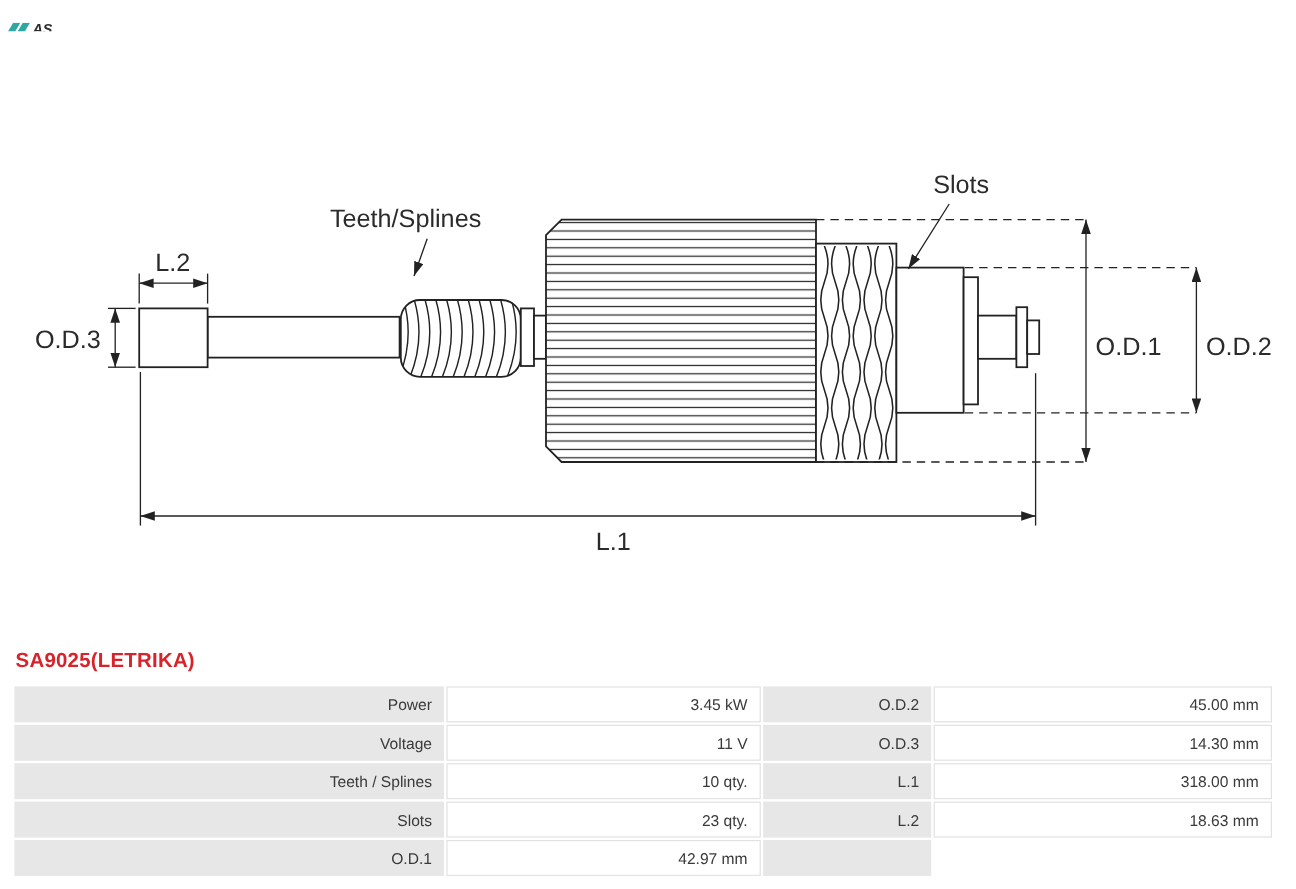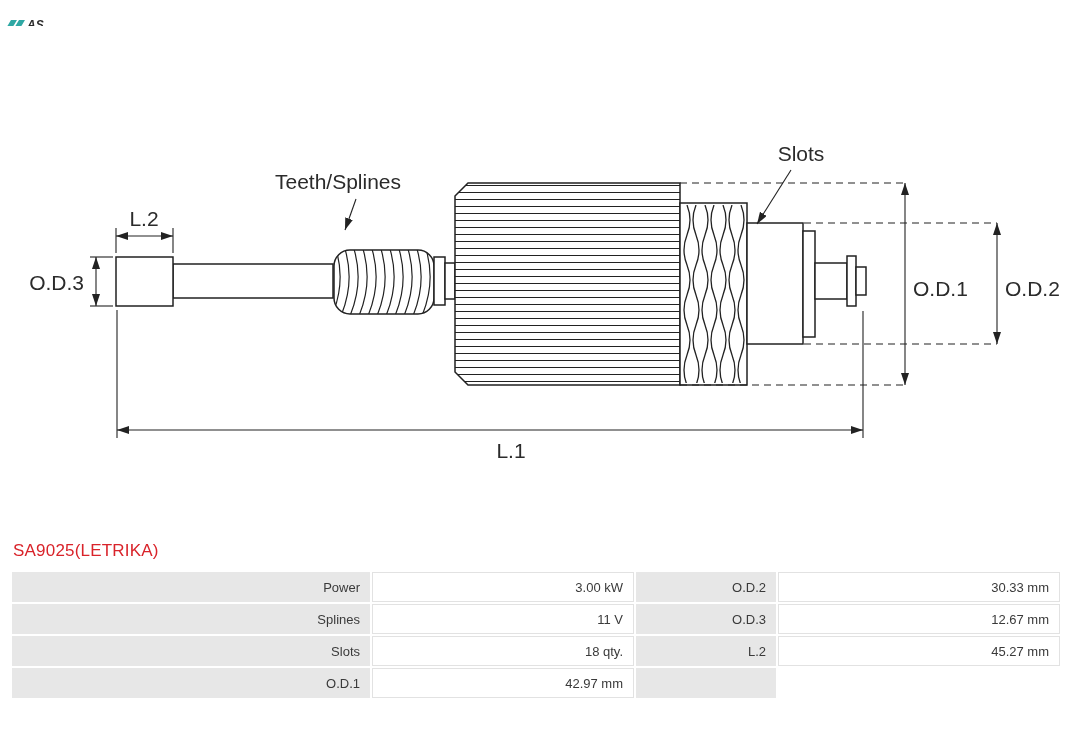--- a/index.html
+++ b/index.html
@@ -1,21 +1,21 @@
 <!DOCTYPE html>
 <html><head>
 <meta charset="utf-8">
 <style>
   * { margin:0; padding:0; box-sizing:border-box; }
   html,body { width:1080px; height:741px; background:#ffffff;
     font-family:"Liberation Sans", sans-serif; position:relative; overflow:hidden; }
   .logo { position:absolute; top:16px; left:4px; width:72px; height:10px; overflow:hidden; cursor:pointer; }
   .diagram { position:absolute; top:0; left:0; width:1080px; height:520px; }
   .product-title { position:absolute; top:541px; left:13px; font-size:17px;
-    font-weight:400; color:#d9232a; letter-spacing:0.2px; }
+    font-weight:700; color:#d9232a; letter-spacing:0.2px; }
   .spec-table { position:absolute; top:570px; left:10px; width:1052px;
     border-collapse:separate; border-spacing:2px; table-layout:fixed;
     font-size:13px; color:#3a3a3a; }
   .spec-table td { height:30px; padding:0 10px 0 0; text-align:right; vertical-align:middle; }
   td.lbl { background:#e7e7e7; }
   td.val { background:#ffffff; border:1px solid #e2e2e2; }
   td.val-blank { background:transparent; border:none; }
   svg text { fill:#2b2b2b; stroke:none; }
 </style>
 </head>
@@ -139,35 +139,41 @@
 <table class="spec-table">
   <colgroup>
     <col style="width:358px">
       <col style="width:262px">
       <col style="width:140px">
       <col>
   </colgroup>
   <tbody>
     <tr>
       <td class="lbl">Power</td>
-      <td class="val">3.00 kW</td>
+      <td class="val">3.45 kW</td>
       <td class="lbl">O.D.2</td>
-      <td class="val">30.33 mm</td>
+      <td class="val">45.00 mm</td>
     </tr>
     <tr>
-      <td class="lbl">Splines</td>
+      <td class="lbl">Voltage</td>
       <td class="val">11 V</td>
       <td class="lbl">O.D.3</td>
-      <td class="val">12.67 mm</td>
+      <td class="val">14.30 mm</td>
+    </tr>
+    <tr>
+      <td class="lbl">Teeth / Splines</td>
+      <td class="val">10 qty.</td>
+      <td class="lbl">L.1</td>
+      <td class="val">318.00 mm</td>
     </tr>
     <tr>
       <td class="lbl">Slots</td>
-      <td class="val">18 qty.</td>
+      <td class="val">23 qty.</td>
       <td class="lbl">L.2</td>
-      <td class="val">45.27 mm</td>
+      <td class="val">18.63 mm</td>
     </tr>
     <tr>
       <td class="lbl">O.D.1</td>
       <td class="val">42.97 mm</td>
       <td class="lbl"></td>
       <td class="val-blank"></td>
     </tr>
   </tbody>
 </table>
 

